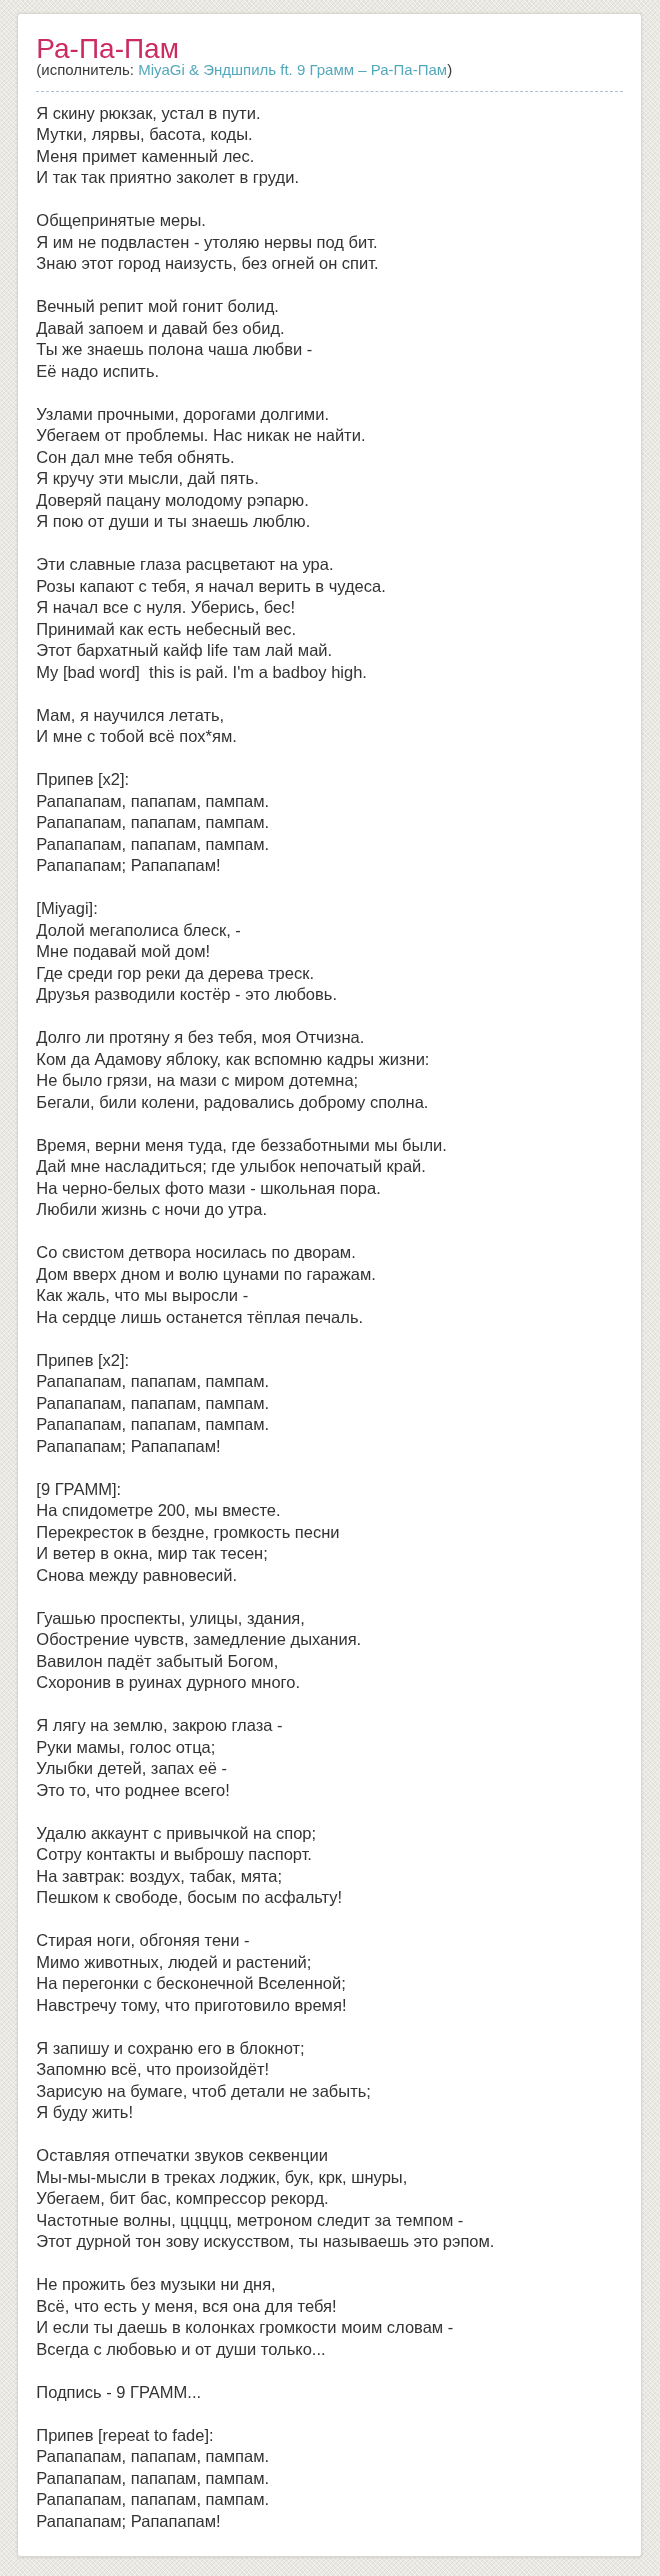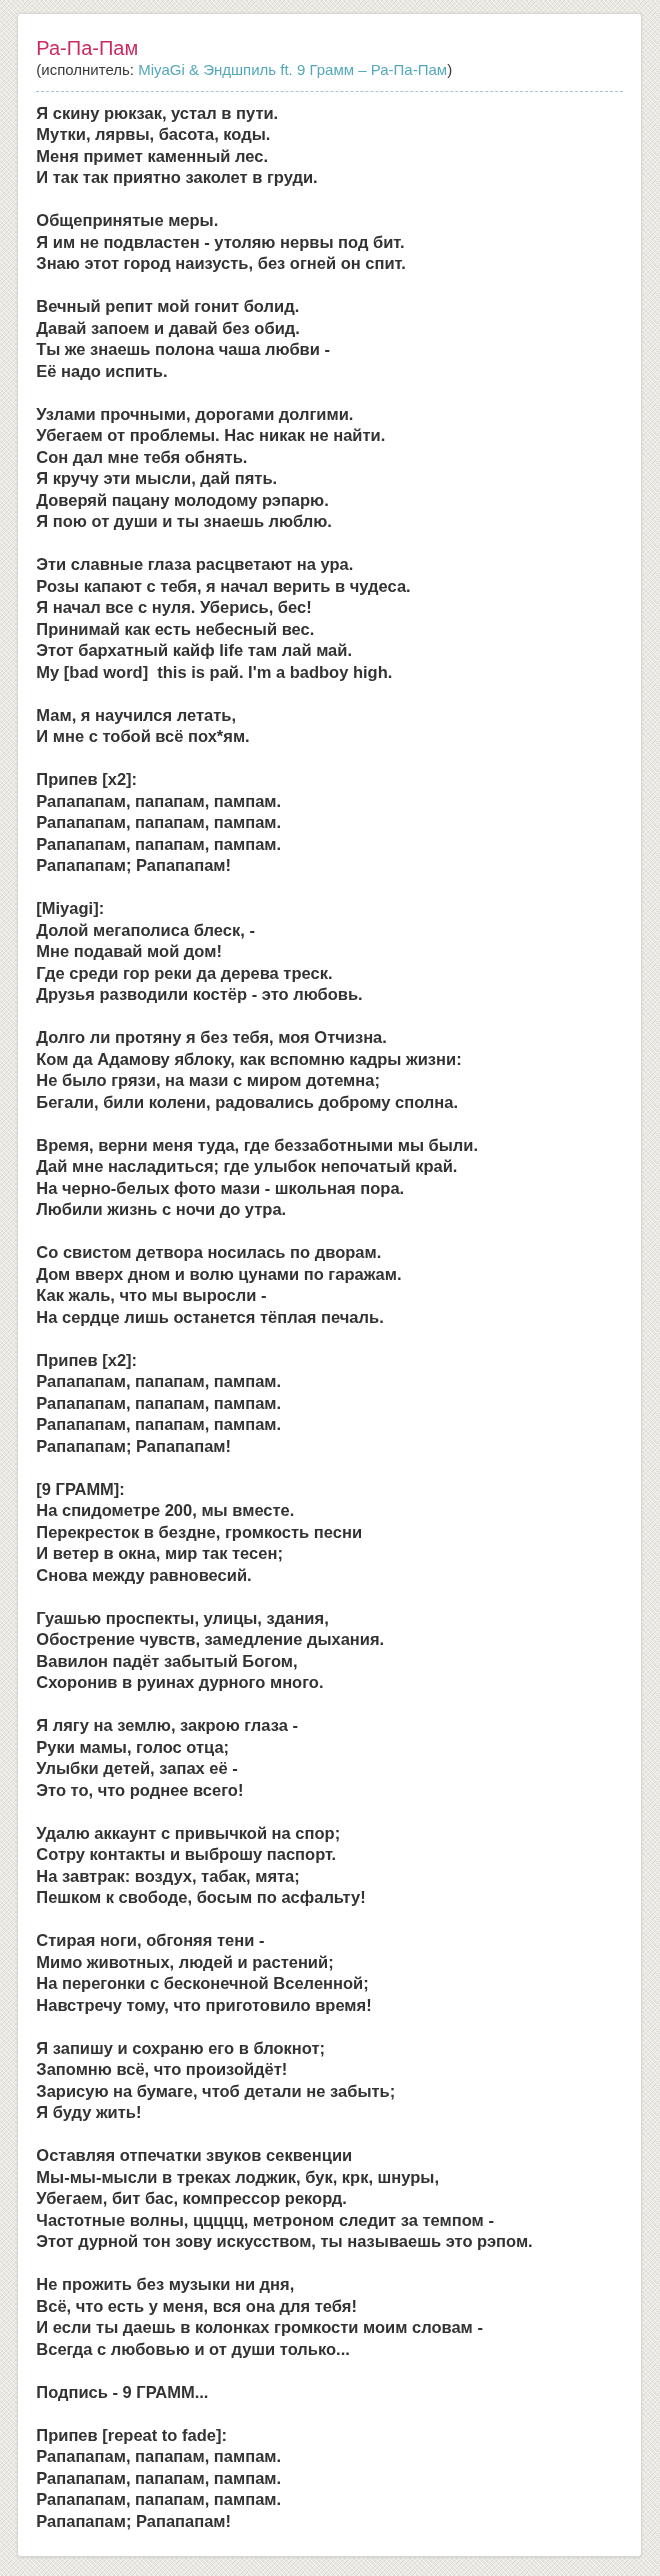--- a/index.html
+++ b/index.html
@@ -24,21 +24,21 @@
     height: 2544px;
     box-sizing: border-box;
     background: #ffffff;
     border: 0.8px solid #d9d7d2;
     border-radius: 3.3px;
     box-shadow: 0 0.8px 2.5px rgba(0,0,0,0.10);
     padding: 21.5px 18px 21.5px 18px;
   }
   h1.page-title {
     margin: 0;
-    font-size: 20px;
+    font-size: 28px;
     line-height: 25px;
     font-weight: 400;
     color: #cb2a63;
     letter-spacing: 0;
   }
   .subtitle {
     font-size: 15px;
     line-height: 17.3px;
     color: #3a3a3a;
     padding-bottom: 13px;
@@ -48,21 +48,20 @@
   .subtitle .artist-link {
     color: #54a8bb;
     text-decoration: none;
     cursor: pointer;
   }
   .lyrics {
     margin-top: 10.7px;
     font-size: 16.5px;
     line-height: 21.5px;
     color: #333333;
-    font-weight: bold;
   }
   .stanza {
     margin: 0 0 21.5px 0;
   }
   .stanza:last-child {
     margin-bottom: 4px;
   }
   .line {
     white-space: pre-wrap;
   }

